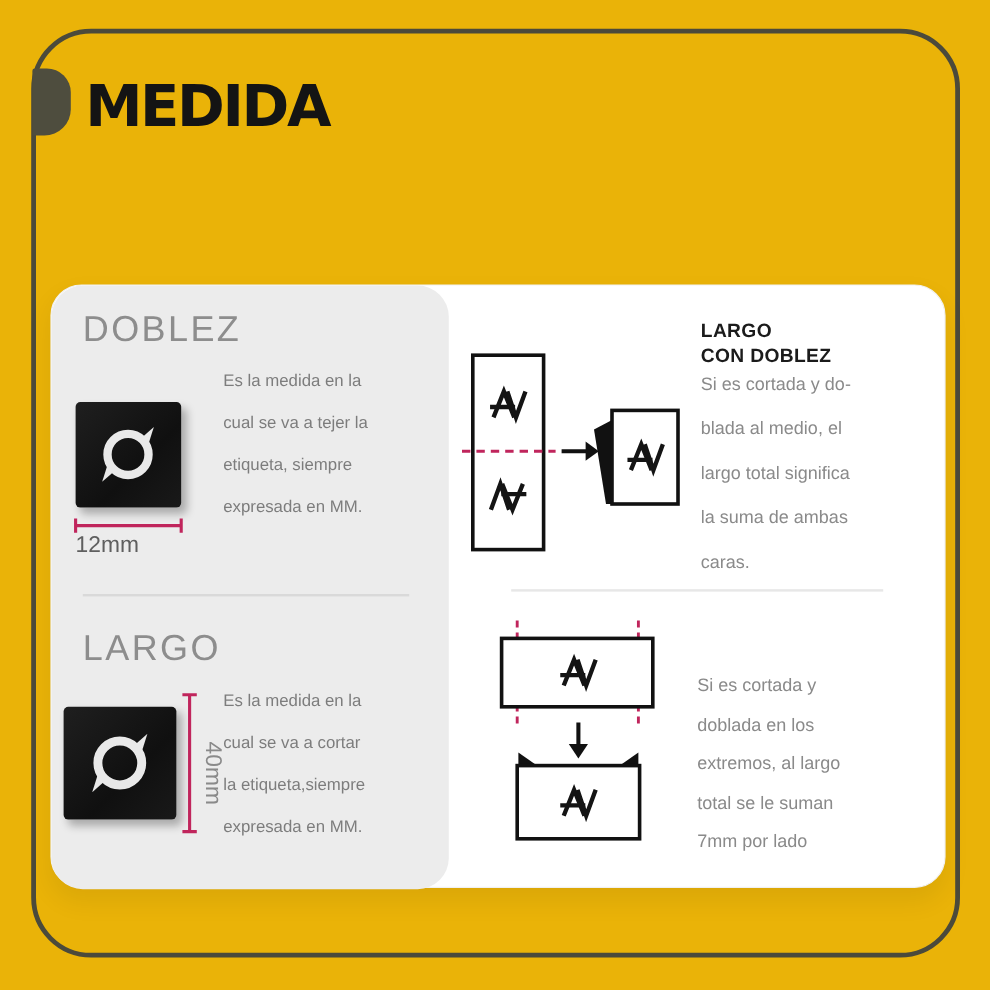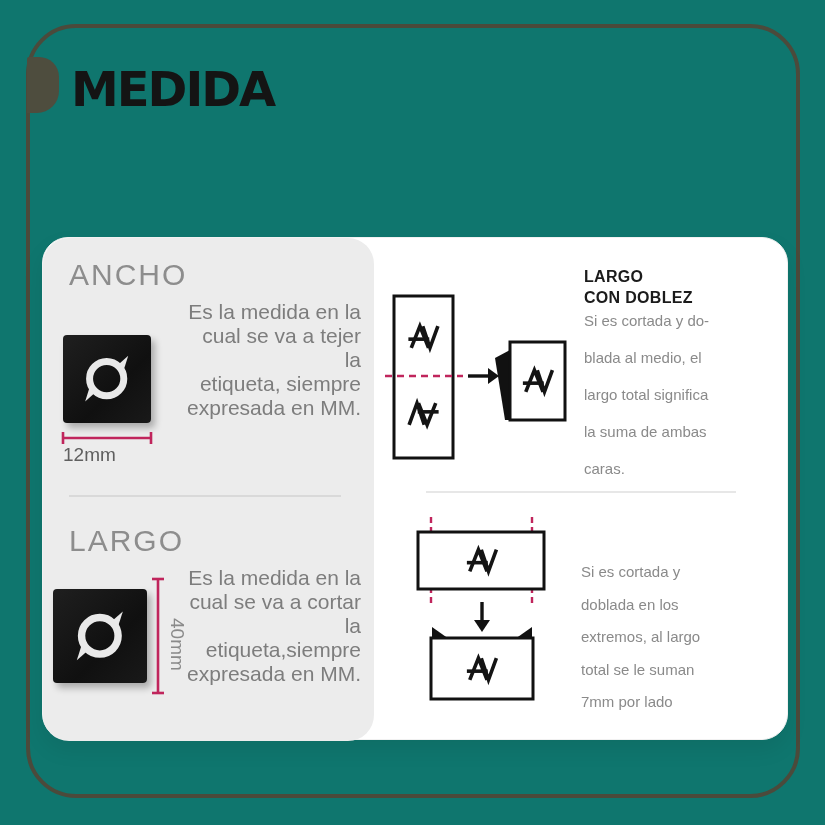--- a/index.html
+++ b/index.html
@@ -1,20 +1,20 @@
 <!DOCTYPE html>
 <html><head>
 <meta charset="utf-8">
 <style>
   * { margin: 0; padding: 0; box-sizing: border-box; }
   html, body { background: #ffffff; }
   .canvas {
     position: relative;
     width: 825px; height: 825px;
-    background: #0f766e;
+    background: #eab308;
     overflow: hidden;
     font-family: "Liberation Sans", sans-serif;
   }
   
   .outer-border {
     position: absolute;
     left: 26px; top: 24px;
     width: 774px; height: 774px;
     border: 4px solid #4b4a3b;
     border-radius: 50px;
@@ -59,24 +59,23 @@
     font-size: 30px;
     font-weight: 400;
     letter-spacing: 2px;
     color: #8d8d8d;
   }
   .heading-ancho { left: 26px; top: 20px; }
   .heading-largo { left: 26px; top: 286px; }
   .body-text {
     position: absolute;
     white-space: pre-line;
-    font-size: 21px;
-    line-height: 24px;
+    font-size: 14px;
+    line-height: 35px;
     color: #7d7d7d;
-    text-align: right;
   }
   .body-ancho { left: 143px; top: 62px; width: 175px; }
   .body-largo { left: 143px; top: 328px; width: 175px; }
   .panel-divider {
     position: absolute;
     left: 26px; top: 257px;
     width: 272px; height: 2px;
     background: #d9d9d9;
   }
   
@@ -144,21 +143,21 @@
 
   <div class="outer-border"></div>
   <div class="corner-tab"></div>
 
   <h1 class="page-title">MEDIDA</h1>
 
   <div class="card">
 
     <div class="gray-panel">
 
-      <div class="sec-heading heading-ancho">ANCHO</div>
+      <div class="sec-heading heading-ancho">DOBLEZ</div>
 
       <div class="label-photo label-ancho">
         <svg viewBox="0 0 100 100">
           <circle cx="50" cy="50" r="27" fill="none" stroke="#e9e9e9" stroke-width="11"></circle>
           <path d="M68,28 L84,14 L77,36 Z" fill="#e9e9e9"></path>
           <path d="M32,72 L16,86 L23,64 Z" fill="#e9e9e9"></path>
         </svg>
       </div>
 
       <svg class="measure-svg measure-h" width="92" height="16">

